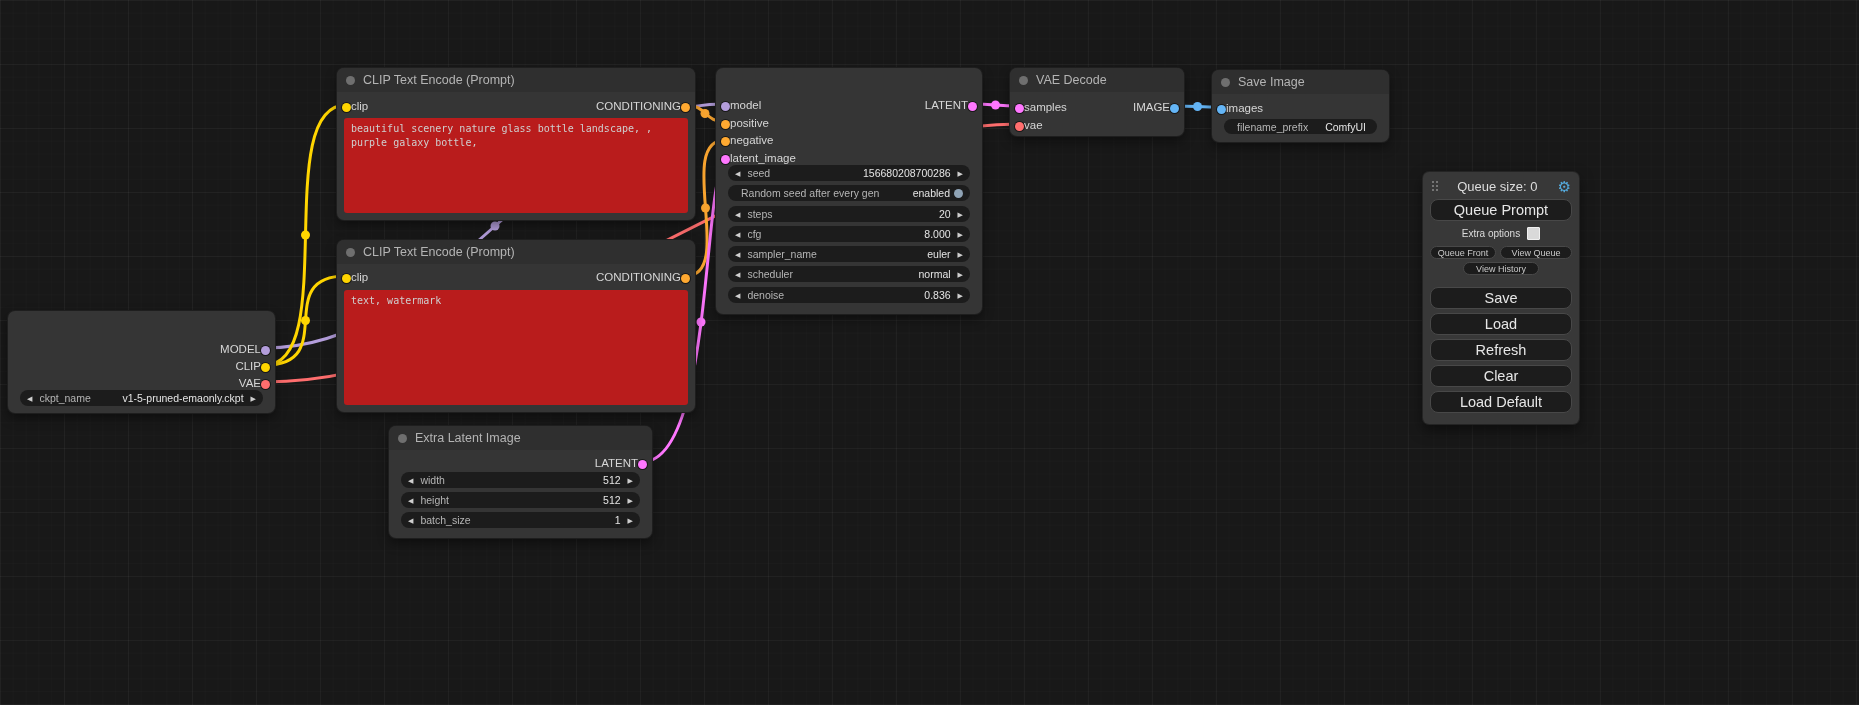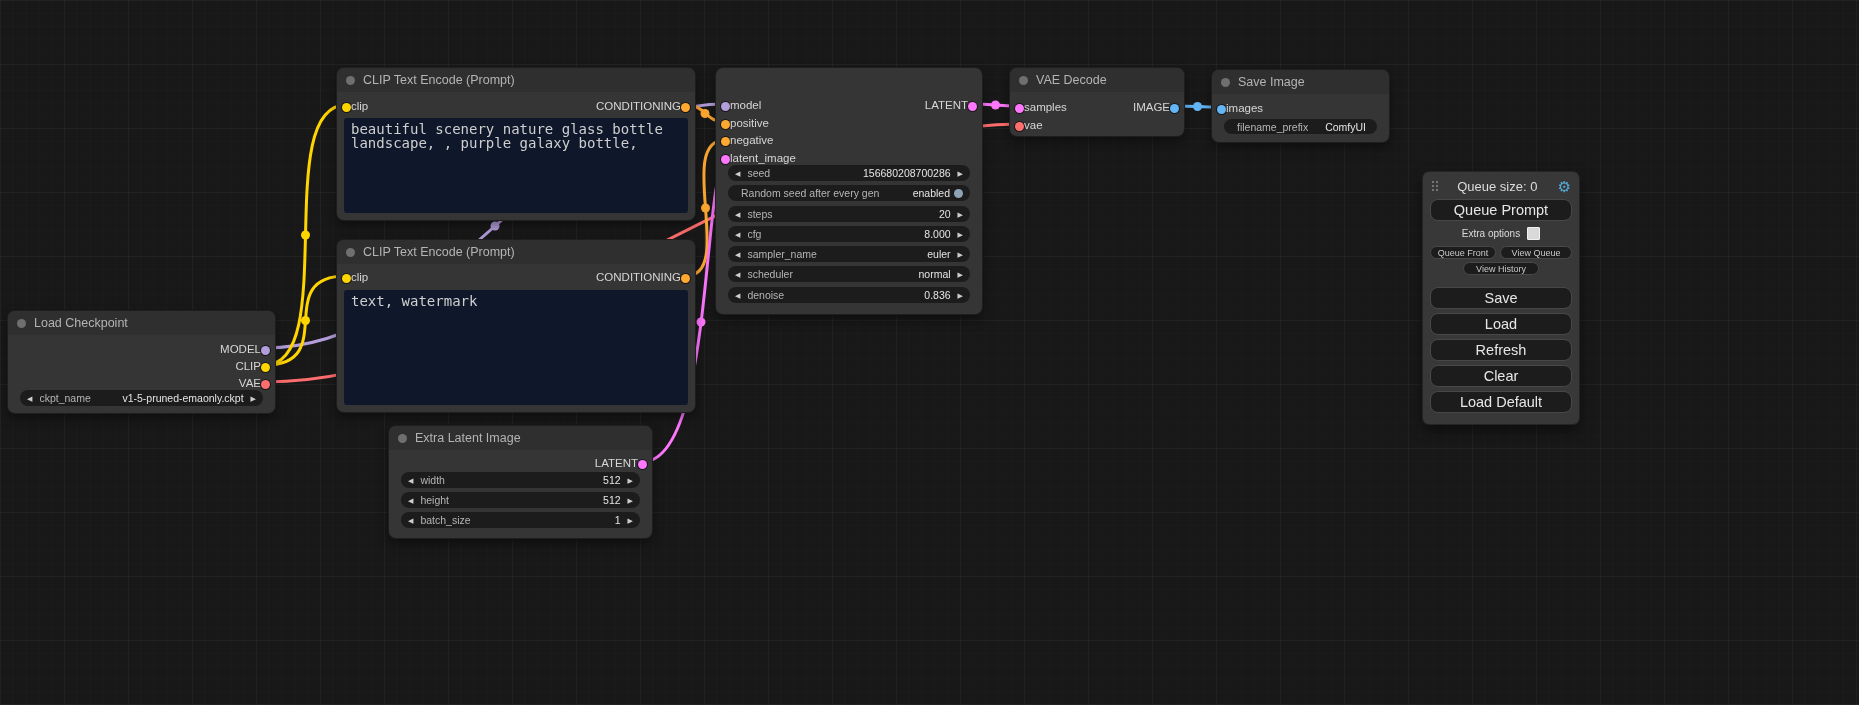--- a/index.html
+++ b/index.html
@@ -37,22 +37,22 @@
     display:flex;align-items:center;font-size:10.5px;color:#c9c9c9;
     padding:0 7px;box-sizing:border-box;white-space:nowrap;
   }
   .arrow{font-size:7px;color:#cfcfcf;line-height:1;flex:0 0 auto;}
   .wlabel{margin-left:7px;color:#b5b5b5;overflow:hidden;text-overflow:ellipsis;}
   .widget.no-arrows .wlabel{margin-left:6px;}
   .wvalue{margin-left:auto;margin-right:7px;color:#e4e4e4;}
   .widget.no-arrows .wvalue{margin-right:4px;}
   .toggle-dot{width:9px;height:9px;border-radius:50%;flex:0 0 auto;}
   .prompt-box{
-    position:absolute;background:#0f172a;border-radius:3px;color:#cfcfcf;
-    font-family:"DejaVu Sans Mono",monospace;font-size:14px;line-height:14px;
+    position:absolute;background:#b91c1c;border-radius:3px;color:#cfcfcf;
+    font-family:"DejaVu Sans Mono",monospace;font-size:10px;line-height:14px;
     padding:4px 7px;box-sizing:border-box;white-space:pre-wrap;overflow:hidden;
     word-break:break-word;
   }
   .kw{left:12px;width:242px;text-align:center;}
   .lcw{left:12px;width:243px;}
   .elw{left:12px;width:239px;}
   .siw{left:12px;width:153px;}
 
   .menu-panel{
     position:absolute;background:#383838;border-radius:6px;
@@ -102,24 +102,20 @@
     <circle cx="305.5" cy="320.5" r="4.5" fill="#FFD500"></circle>
     <circle cx="642" cy="253" r="4.5" fill="#FF6E6E"></circle>
     <circle cx="705" cy="113.5" r="4.5" fill="#FFA931"></circle>
     <circle cx="705.5" cy="208" r="4.5" fill="#FFA931"></circle>
     <circle cx="701" cy="322" r="4.5" fill="#FF77FF"></circle>
     <circle cx="995.5" cy="105" r="4.5" fill="#FF77FF"></circle>
     <circle cx="1197.5" cy="106.5" r="4.5" fill="#64B5F6"></circle>
   </svg>
 
   <div class="node" style="left:8px;top:311px;width:267px;height:102px;">
-    <div class="ntitle">
-      <span class="tdot"></span>
-      <span>Load Checkpoint</span>
-    </div>
     <div class="slot out" style="top:30px">
       <span>MODEL</span>
       <span class="dot" style="background: rgb(179, 157, 219);"></span>
     </div>
     <div class="slot out" style="top:47px">
       <span>CLIP</span>
       <span class="dot" style="background: rgb(255, 213, 0);"></span>
     </div>
     <div class="slot out" style="top:64px">
       <span>VAE</span>

